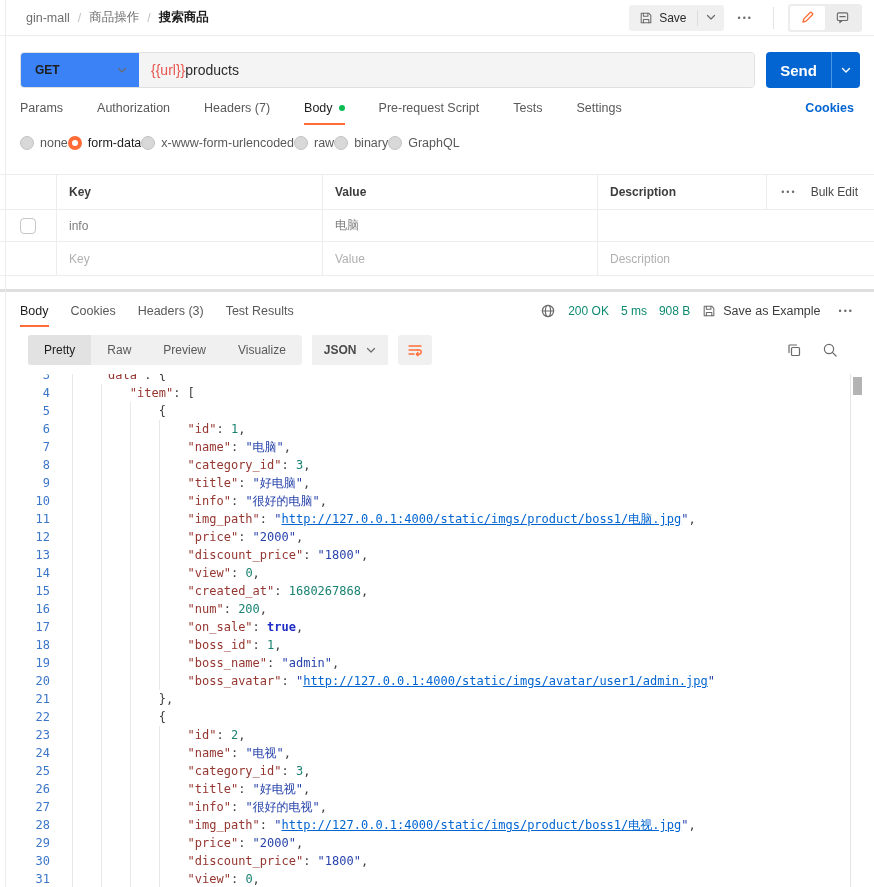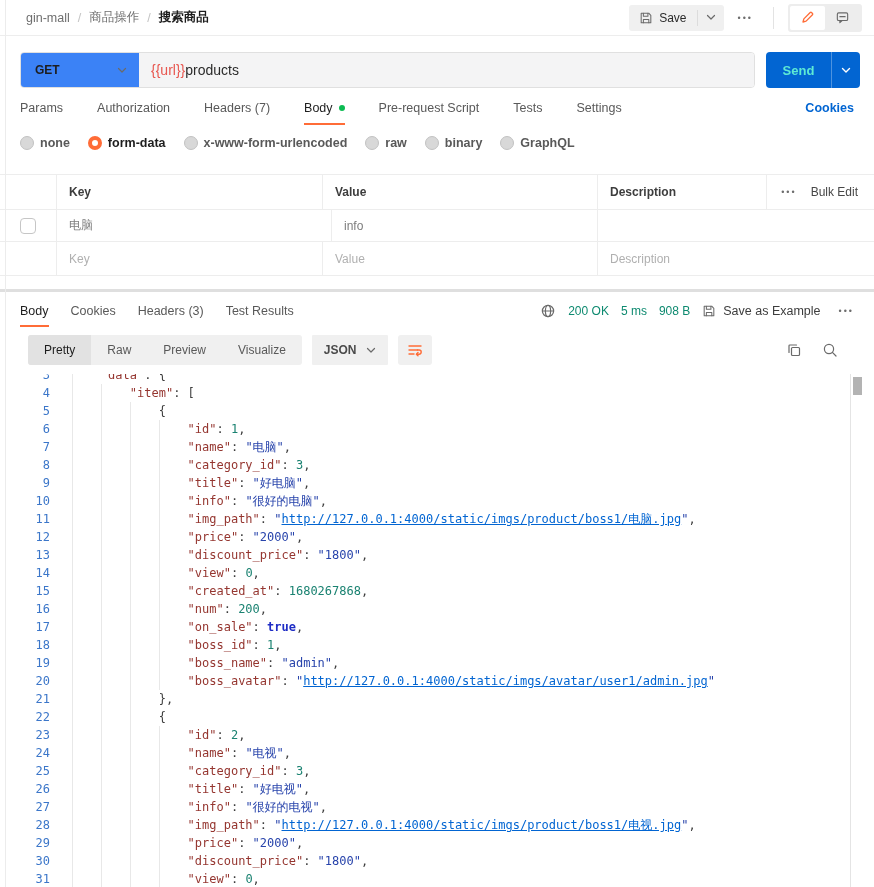--- a/index.html
+++ b/index.html
@@ -29,34 +29,34 @@
   .icon-toggle.active { background:#fff; }
 
   
   .request-row { display:flex; margin:16px 14px 0 20px; height:36px; gap:11px; }
   .url-box { flex:1; display:flex; border:1px solid #e0e0e0; border-radius:4px; overflow:hidden; }
   .method { width:118px; display:flex; align-items:center; justify-content:space-between; padding:0 12px 0 14px; background:#3b82f6; font-weight:bold; font-size:12px; color:#1d1d1d; }
   .url-input { flex:1; display:flex; align-items:center; padding-left:12px; font-size:14px; background:#f4f4f5; }
   .url-var { color:#e8564f; }
   .url-path { color:#2b2b2b; }
   .send-btn { width:94px; display:flex; border-radius:4px; overflow:hidden; }
-  .send-main { flex:1; background:#0265d2; color:#5eead4; font-weight:bold; font-size:13px; display:flex; align-items:center; justify-content:center;text-align:right; }
+  .send-main { flex:1; background:#0265d2; color:#ffffff; font-weight:bold; font-size:15px; display:flex; align-items:center; justify-content:center;text-align:right; }
   .send-caret { width:29px; background:#0265d2; border-left:1px solid rgba(255,255,255,.3); display:flex; align-items:center; justify-content:center; }
 
   
   .req-tabs { display:flex; align-items:center; justify-content:space-between; padding:0 20px; height:40px; }
   .tabs-left { display:flex; gap:34px; height:100%; align-items:center; }
   .tab { font-size:12.5px; color:#595959; position:relative; height:100%; display:flex; align-items:center; gap:6px; }
   .tab.active { color:#1d1d1d; }
   .tab.active::after { content:""; position:absolute; left:0; right:0; bottom:3px; height:2px; background:#ff6c37; }
   .green-dot { width:6px; height:6px; border-radius:50%; background:#0cbb52; }
   .cookies-link { color:#0265d2; font-size:12.5px; font-weight:bold; }
 
   
-  .modes-row { display:flex; gap:18px; align-items:center; padding:2px 20px 0; height:28px;font-weight:bold; }
+  .modes-row { display:flex; align-items:center; padding:2px 20px 0; height:28px; }
   .mode { display:flex; align-items:center; gap:6px; font-size:12.5px; color:#595959; }
   .mode.sel { color:#1d1d1d; }
   .radio { width:14px; height:14px; border-radius:50%; background:#d8d8d8; border:1px solid #c2c2c2; }
   .mode.sel .radio { background:#fff; border:4.5px solid #ff6c37; }
 
   
   .form-table { margin-top:18px; border-top:1px solid #ededed; font-size:12px; }
   .tr { display:flex; border-bottom:1px solid #ededed; align-items:stretch; }
   .tr.hdr { height:35px; }
   .tr.r1 { height:32px; }
@@ -249,22 +249,22 @@
       <span class="bulk-zone">
         <span class="bulk-more">•••</span>
         <span class="bulk-label">Bulk Edit</span>
       </span>
     </div>
   </div>
   <div class="tr r1">
     <div class="td c0">
         <span class="checkbox"></span>
       </div>
+    <div class="td c1 cellval">info</div>
     <div class="td c2 cellval">电脑</div>
-    <div class="td c1 cellval">info</div>
     <div class="td c3 cellval"></div>
   </div>
   <div class="tr r2">
     <div class="td c0"></div>
     <div class="td c1 ph">Key</div>
     <div class="td c2 ph">Value</div>
     <div class="td c3 ph">Description</div>
   </div>
 </div>
 

